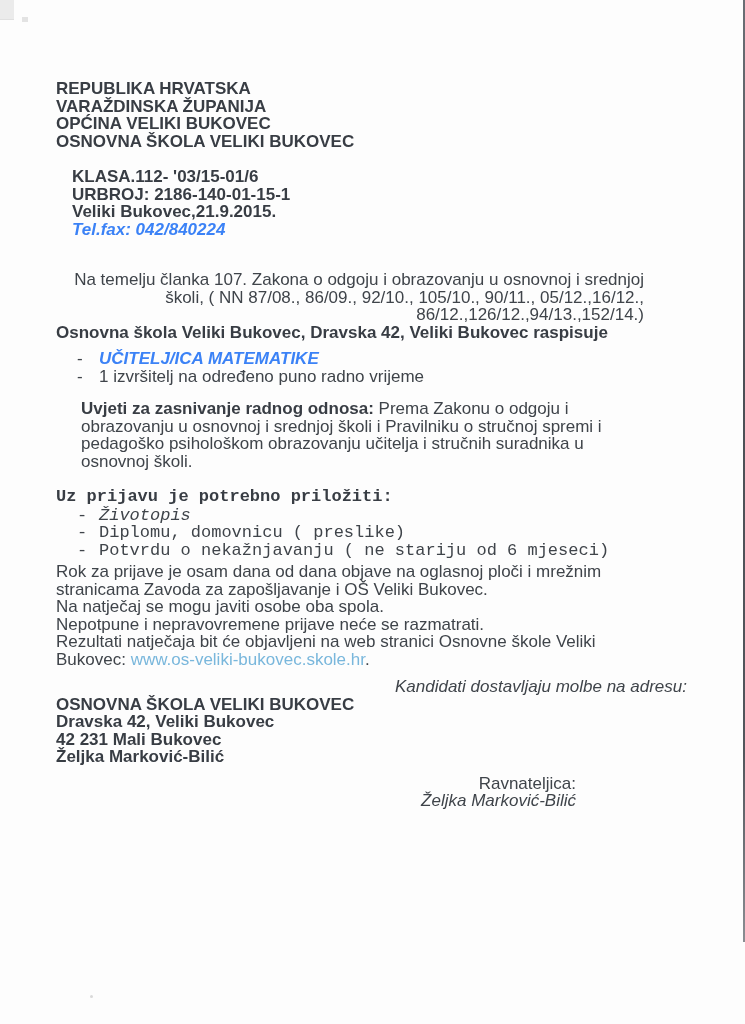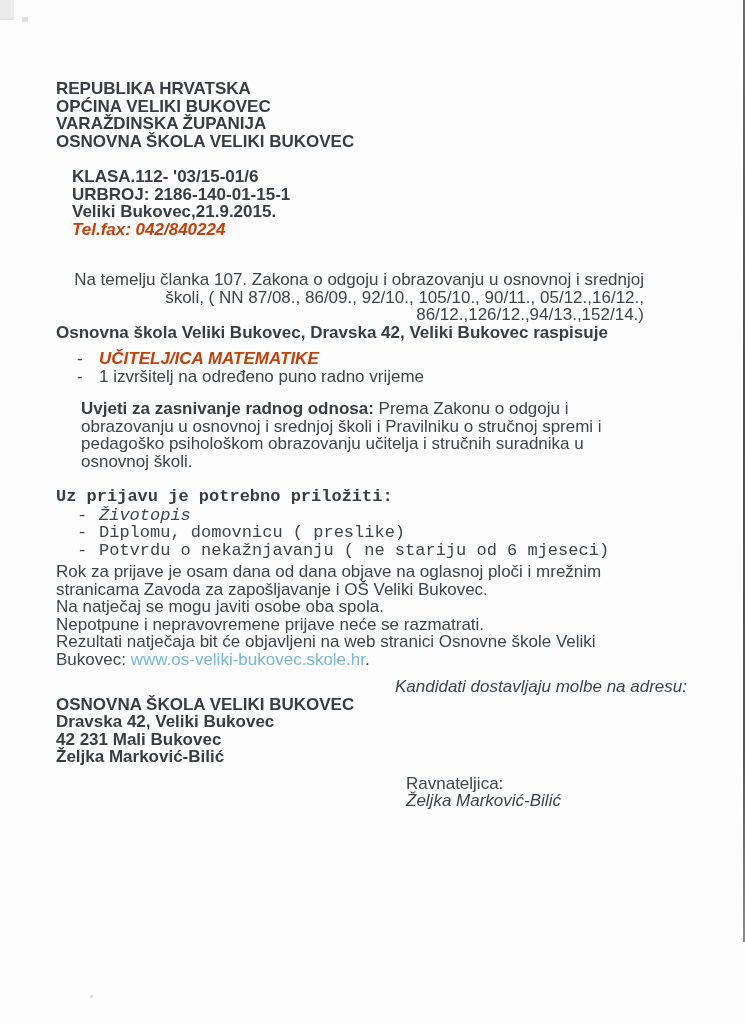--- a/index.html
+++ b/index.html
@@ -12,21 +12,21 @@
     position:relative;
   }
   .page{position:relative;width:745px;height:1024px;background:#fdfdfd;}
   .content{
     padding:80px 58px 0 56px;
     font-size:17px;
     line-height:17.5px;
   }
   .bold{font-weight:bold;color:#383d44;}
   .italic{font-style:italic;}
-  .bolditalic{font-weight:bold;font-style:italic;color:#c2410c;}
+  .bolditalic{font-weight:bold;font-style:italic;color:#3b82f6;}
 
   .letterhead div{white-space:nowrap;}
   .refblock{margin-top:18px;margin-left:16px;}
   .legal{margin-top:33px;width:588px;text-align:right;}
   .announcer{}
 
   .titleblock{margin-top:14px;width:332px;text-align:center;}
   .titleblock .main{letter-spacing:1px;}
 
   .bullets{margin-top:9px;}
@@ -38,21 +38,21 @@
   .attach{margin-top:18px;font-family:Liberation Mono, monospace;}
   .attach .items{margin-top:1px;}
 
   .deadline{margin-top:4px;width:588px;}
   .deadline p{margin:0;}
   .link{color:var(--link-color,#79b7dc);}
 
   .address{margin-top:10px;}
   .address .intro{font-style:italic;text-align:right;}
 
-  .signature{margin-top:9px;margin-left:350px;width:170px;text-align:left;}
+  .signature{margin-top:9px;margin-left:350px;width:170px;text-align:right;}
   .signature .name{font-style:italic;}
 
   
   .artifact-corner{
     position:absolute;top:0;left:0;width:14px;height:19px;
     background:#ebebeb;border-bottom:1px solid #e0e0e0;
   }
   .artifact-corner2{
     position:absolute;top:17px;left:22px;width:6px;height:5px;
     background:#e3e3e3;
@@ -73,22 +73,22 @@
 
   <div class="artifact-corner"></div>
   <div class="artifact-corner2"></div>
   <div class="artifact-edge"></div>
   <div class="artifact-dot"></div>
 
   <div class="content">
 
     <div class="letterhead bold">
       <div>REPUBLIKA HRVATSKA</div>
+      <div>VARAŽDINSKA ŽUPANIJA</div>
       <div>OPĆINA VELIKI BUKOVEC</div>
-      <div>VARAŽDINSKA ŽUPANIJA</div>
       <div>OSNOVNA ŠKOLA VELIKI BUKOVEC</div>
     </div>
 
     <div class="refblock bold">
       <div>KLASA.112- '03/15-01/6</div>
       <div>URBROJ: 2186-140-01-15-1</div>
       <div>Veliki Bukovec,21.9.2015.</div>
       <div class="bolditalic">Tel.fax: 042/840224</div>
     </div>
 

